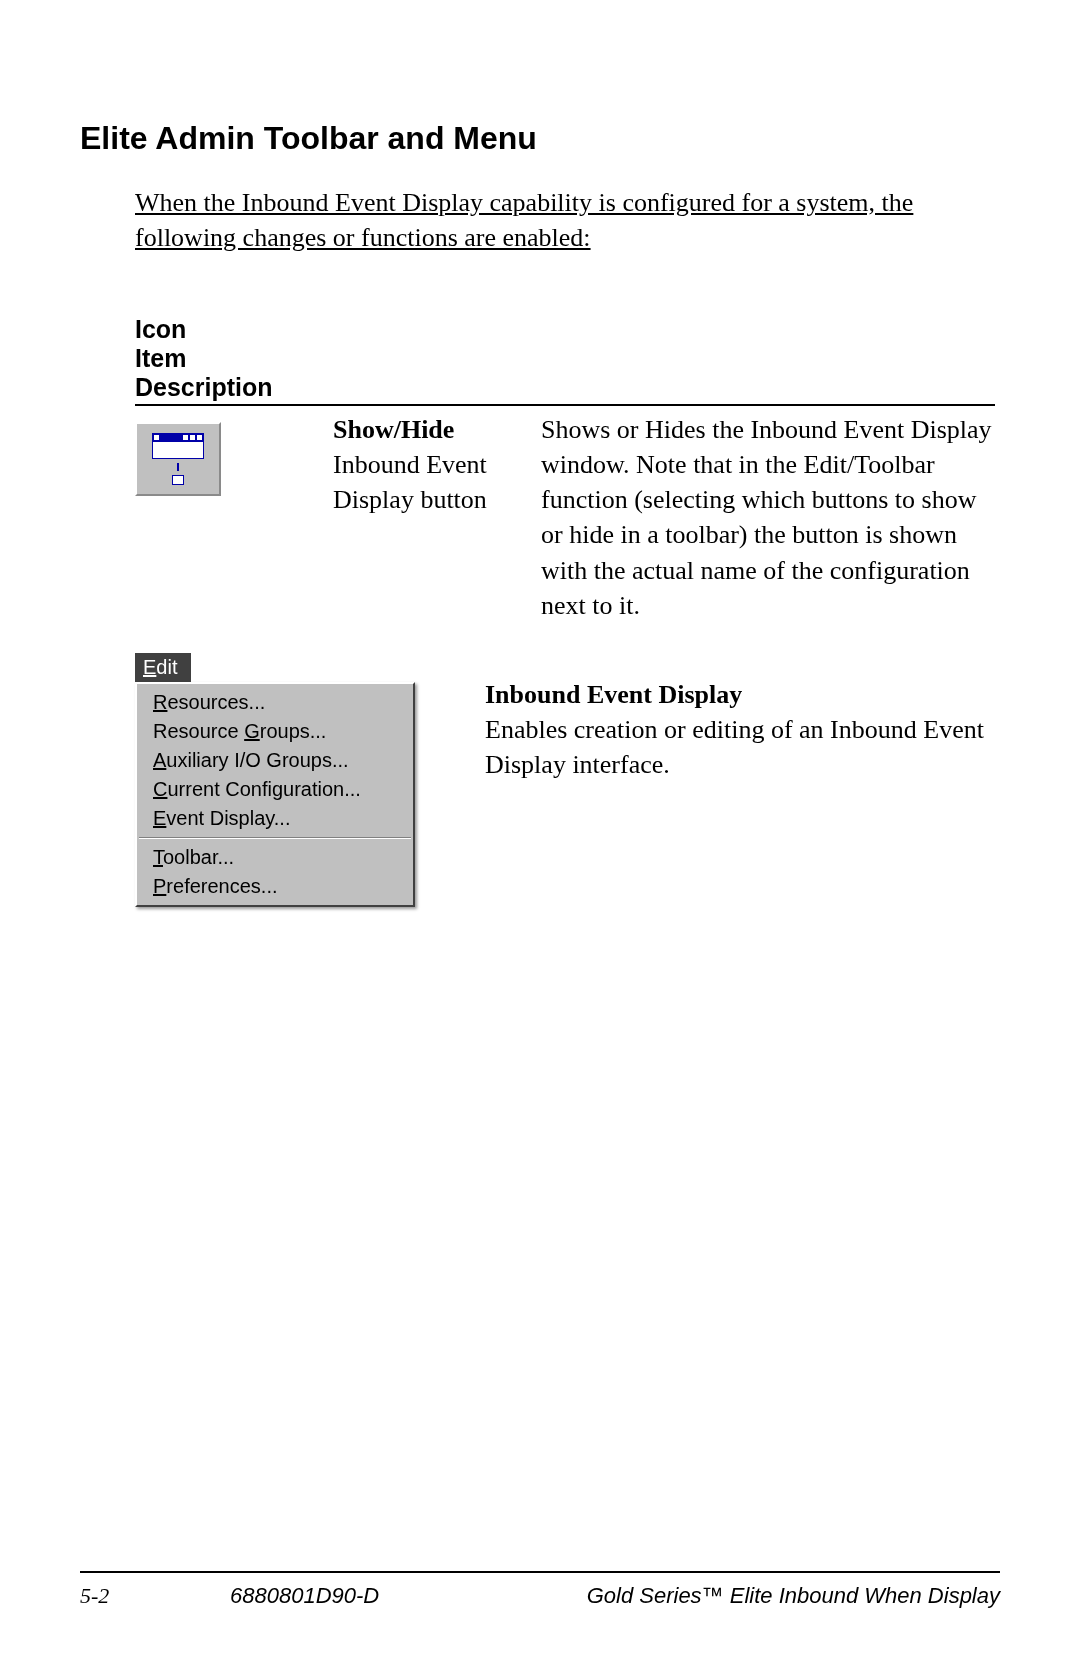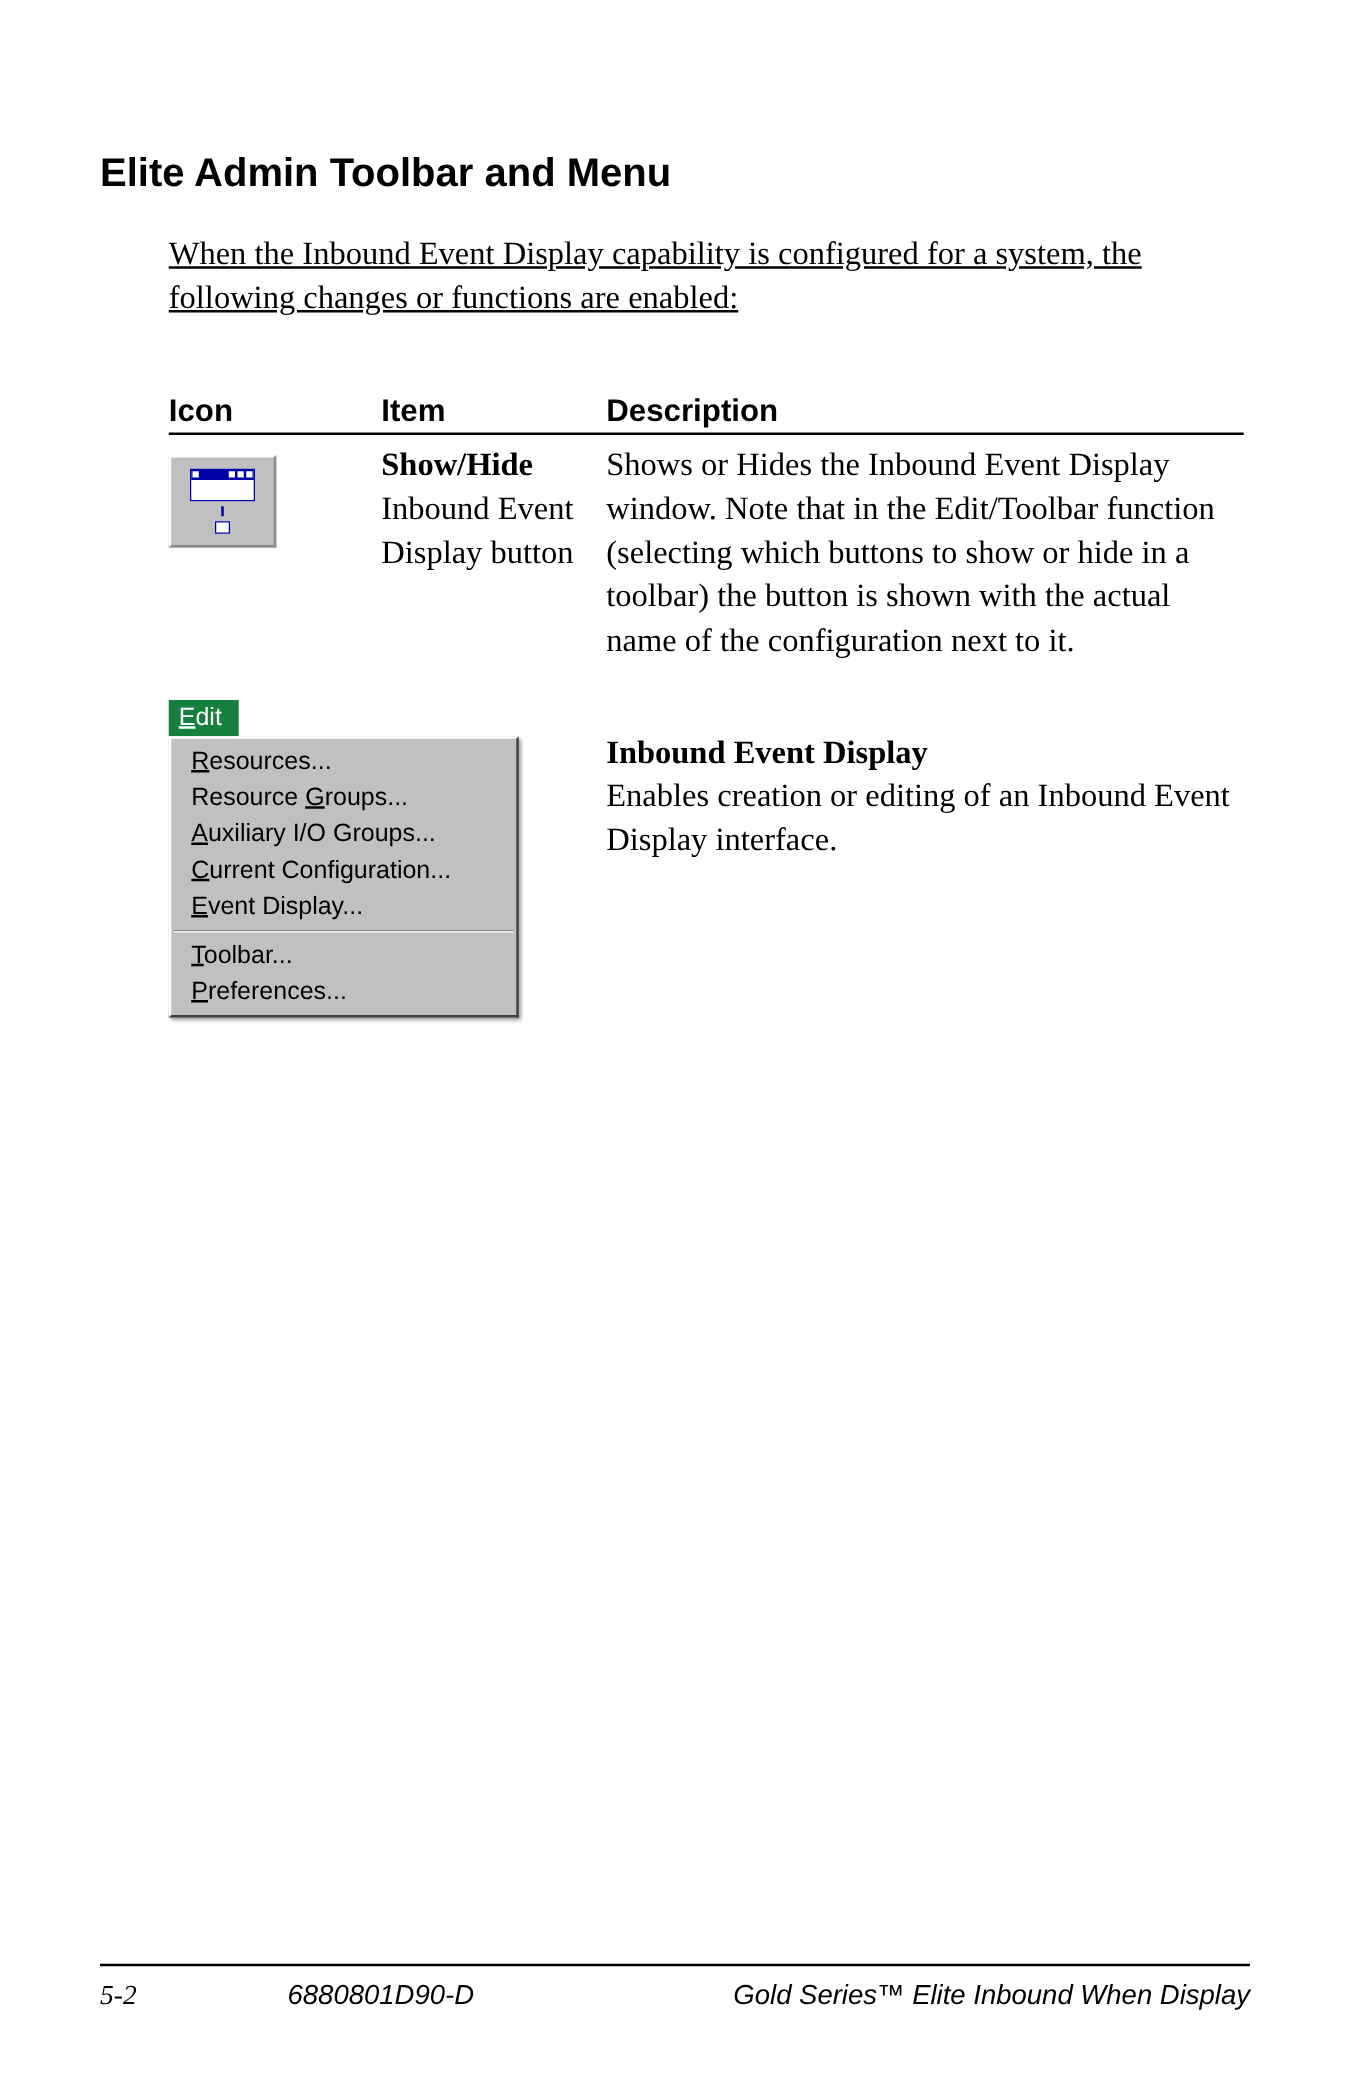--- a/index.html
+++ b/index.html
@@ -1,43 +1,43 @@
 <!DOCTYPE html>
 <html><head>
 <meta charset="utf-8">
 <style>
   * { box-sizing: border-box; margin: 0; padding: 0; }
   html, body { width: 1080px; height: 1669px; background: #fff; font-family: "Times New Roman", Times, serif; color: #000; }
   .page { position: relative; width: 1080px; height: 1669px; padding: 120px 80px 60px 80px; }
   .heading { font-family: Arial, Helvetica, sans-serif; font-weight: bold; font-size: 32px; margin-bottom: 28px; }
   .intro { font-size: 26px; line-height: 1.35; margin-left: 55px; margin-bottom: 60px; max-width: 860px; text-decoration: underline; }
   .tbl { margin-left: 55px; width: 860px; }
-  .tbl-head { display: flex; border-bottom: 2px solid #000; font-family: Arial, Helvetica, sans-serif; font-weight: bold; font-size: 25px; padding-bottom: 2px; }
+  .tbl-head { display: flex; border-bottom: 2px solid #000; font-family: Arial, Helvetica, sans-serif; font-weight: bold; font-size: 25px; padding-bottom: 2px; flex-direction: column; }
   .col-icon { width: 170px; }
   .col-item { width: 180px; }
   .col-desc { flex: 1; }
-  .row1 { display: flex; padding-top: 6px; }
+  .row1 { display: flex; padding-top: 6px; gap: 28px; }
   .row1 .col-item { font-size: 26px; line-height: 1.35; }
   .row1 .col-item .strong { font-weight: bold; }
   .row1 .col-desc { font-size: 26px; line-height: 1.35; }
   .icon-cell { width: 170px; padding-top: 10px; }
   .toolbar-btn { width: 86px; height: 74px; background: #c0c0c0; border: 2px solid #8a8a8a; border-top-color: #fff; border-left-color: #fff; display: flex; align-items: center; justify-content: center; }
   .toolbar-inner { width: 62px; height: 52px; display: flex; flex-direction: column; align-items: center; justify-content: space-between; }
   .mini-win { width: 52px; height: 26px; background: #fff; border: 1px solid #0000a8; position: relative; }
   .mini-title { position: absolute; top: 0; left: 0; right: 0; height: 8px; background: #0000a8; }
   .mini-title::before, .mini-title::after { content: ""; position: absolute; top: 1px; width: 5px; height: 5px; background: #fff; }
   .mini-title::before { left: 1px; }
   .mini-title::after { right: 1px; box-shadow: -7px 0 0 #fff, -14px 0 0 #fff; }
   .mini-link { width: 2px; height: 8px; background: #0000a8; }
   .mini-box { width: 12px; height: 10px; border: 1px solid #0000a8; background: #fff; }
 
   .row2 { display: flex; margin-top: 30px; }
   .menu-cell { width: 350px; }
   .menu-wrap { width: 280px; }
-  .menu-title { background: #15803d; color: #fff; font-family: "MS Sans Serif", Arial, sans-serif; font-size: 20px; padding: 3px 8px; width: 56px; }
+  .menu-title { background: #404040; color: #fff; font-family: "MS Sans Serif", Arial, sans-serif; font-size: 20px; padding: 3px 8px; width: 56px; }
   .menu-title .ul { text-decoration: underline; }
   .menu-body { background: #c0c0c0; border: 2px solid #fff; border-right-color: #404040; border-bottom-color: #404040; box-shadow: 2px 2px 3px rgba(0,0,0,0.4); padding: 4px 0; font-family: "MS Sans Serif", Arial, sans-serif; font-size: 20px; }
   .menu-item { padding: 3px 16px; white-space: nowrap; }
   .menu-item .ul { text-decoration: underline; }
   .menu-sep { height: 0; border-top: 1px solid #808080; border-bottom: 1px solid #fff; margin: 4px 2px; }
   .desc2 { flex: 1; font-size: 26px; line-height: 1.35; padding-top: 24px; }
   .desc2 .strong { font-weight: bold; }
 
   .footer { position: absolute; left: 80px; right: 80px; bottom: 60px; }
   .footer-line { border-top: 2px solid #000; margin-bottom: 10px; }

